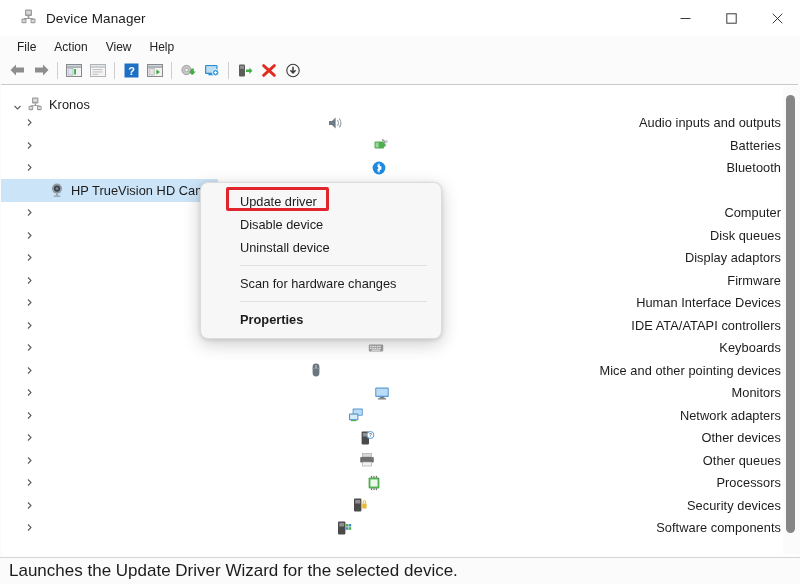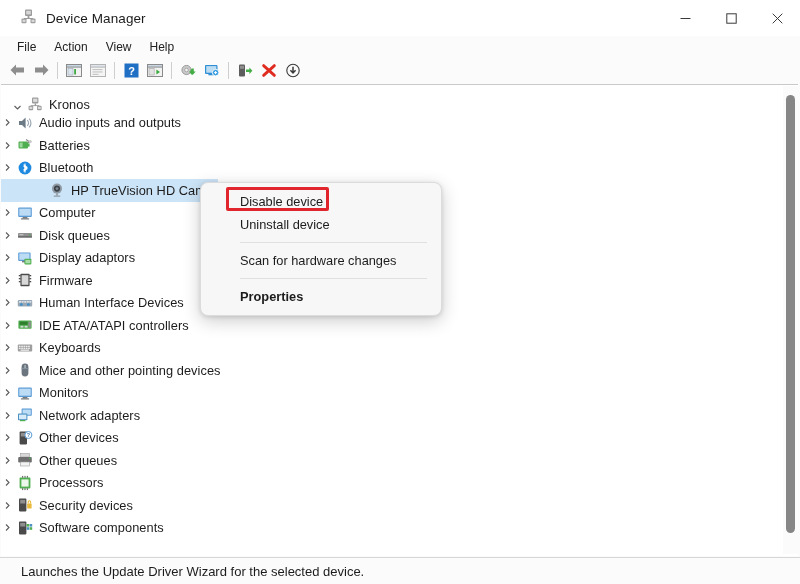--- a/index.html
+++ b/index.html
@@ -31,31 +31,31 @@
 
   
   .content{position:absolute;left:1px;top:84px;width:797px;height:472px;background:#ffffff;border-top:1px solid #c9c9c9;box-sizing:border-box;overflow:hidden;}
   .tree{position:absolute;left:0;top:4px;width:780px;}
   .row{height:22.5px;display:flex;align-items:center;white-space:nowrap;}
   .row .chev{width:13px;display:flex;align-items:center;justify-content:center;color:#5c5c5c;}
   .row .chev svg{display:block;}
   .row .ic{width:21px;display:flex;align-items:center;justify-content:center;}
   .row .lbl{font-size:12.8px;color:#1c1c1c;padding-left:4px;letter-spacing:.05px;}
   .row.depth0{padding-left:10px;align-items:flex-end;}
-  .row.depth1{}
+  .row.depth1{padding-left:22px;justify-content:space-between;}
   .row.depth2{padding-left:45px;}
   .row.sel{background:#cce4f7;width:172px;border-radius:0;}
 
   
   .vscroll{position:absolute;right:2px;top:86px;width:15px;height:468px;background:#fbfbfb;}
   .vthumb{position:absolute;left:3px;top:9px;width:9px;height:438px;background:#868686;border-radius:5px;}
 
   
   .statusbar{position:absolute;left:0;bottom:0;width:800px;height:27px;background:#fbfbfb;border-top:1px solid #d6d6d6;display:flex;align-items:center;padding-left:9px;box-sizing:border-box;}
-  .status-text{font-size:13px;color:#1c1c1c;margin-left:12px;}
+  .status-text{font-size:17px;color:#1c1c1c;}
 
   
   .ctxmenu{
     position:absolute;left:200px;top:182px;width:242px;
     background:#f7f7f7;border:1px solid #dcdcdc;border-radius:8px;
     box-shadow:0 5px 18px rgba(0,0,0,.20),0 1px 4px rgba(0,0,0,.12);
     padding:7px 0 7px 0;box-sizing:border-box;
   }
   .ctxitem{height:23px;display:flex;align-items:center;padding-left:39px;font-size:12.8px;color:#1c1c1c;}
   .ctxitem.bold{font-weight:bold;}
@@ -565,20 +565,23 @@
 
     </div>
   </div>
 
   <div class="vscroll">
     <div class="vthumb"></div>
   </div>
 
   <div class="ctxmenu">
     <div class="ctxitem">
+      <span>Update driver</span>
+    </div>
+    <div class="ctxitem">
       <span>Disable device</span>
     </div>
     <div class="ctxitem">
       <span>Uninstall device</span>
     </div>
     <div class="ctxsep"></div>
     <div class="ctxitem">
       <span>Scan for hardware changes</span>
     </div>
     <div class="ctxsep"></div>

